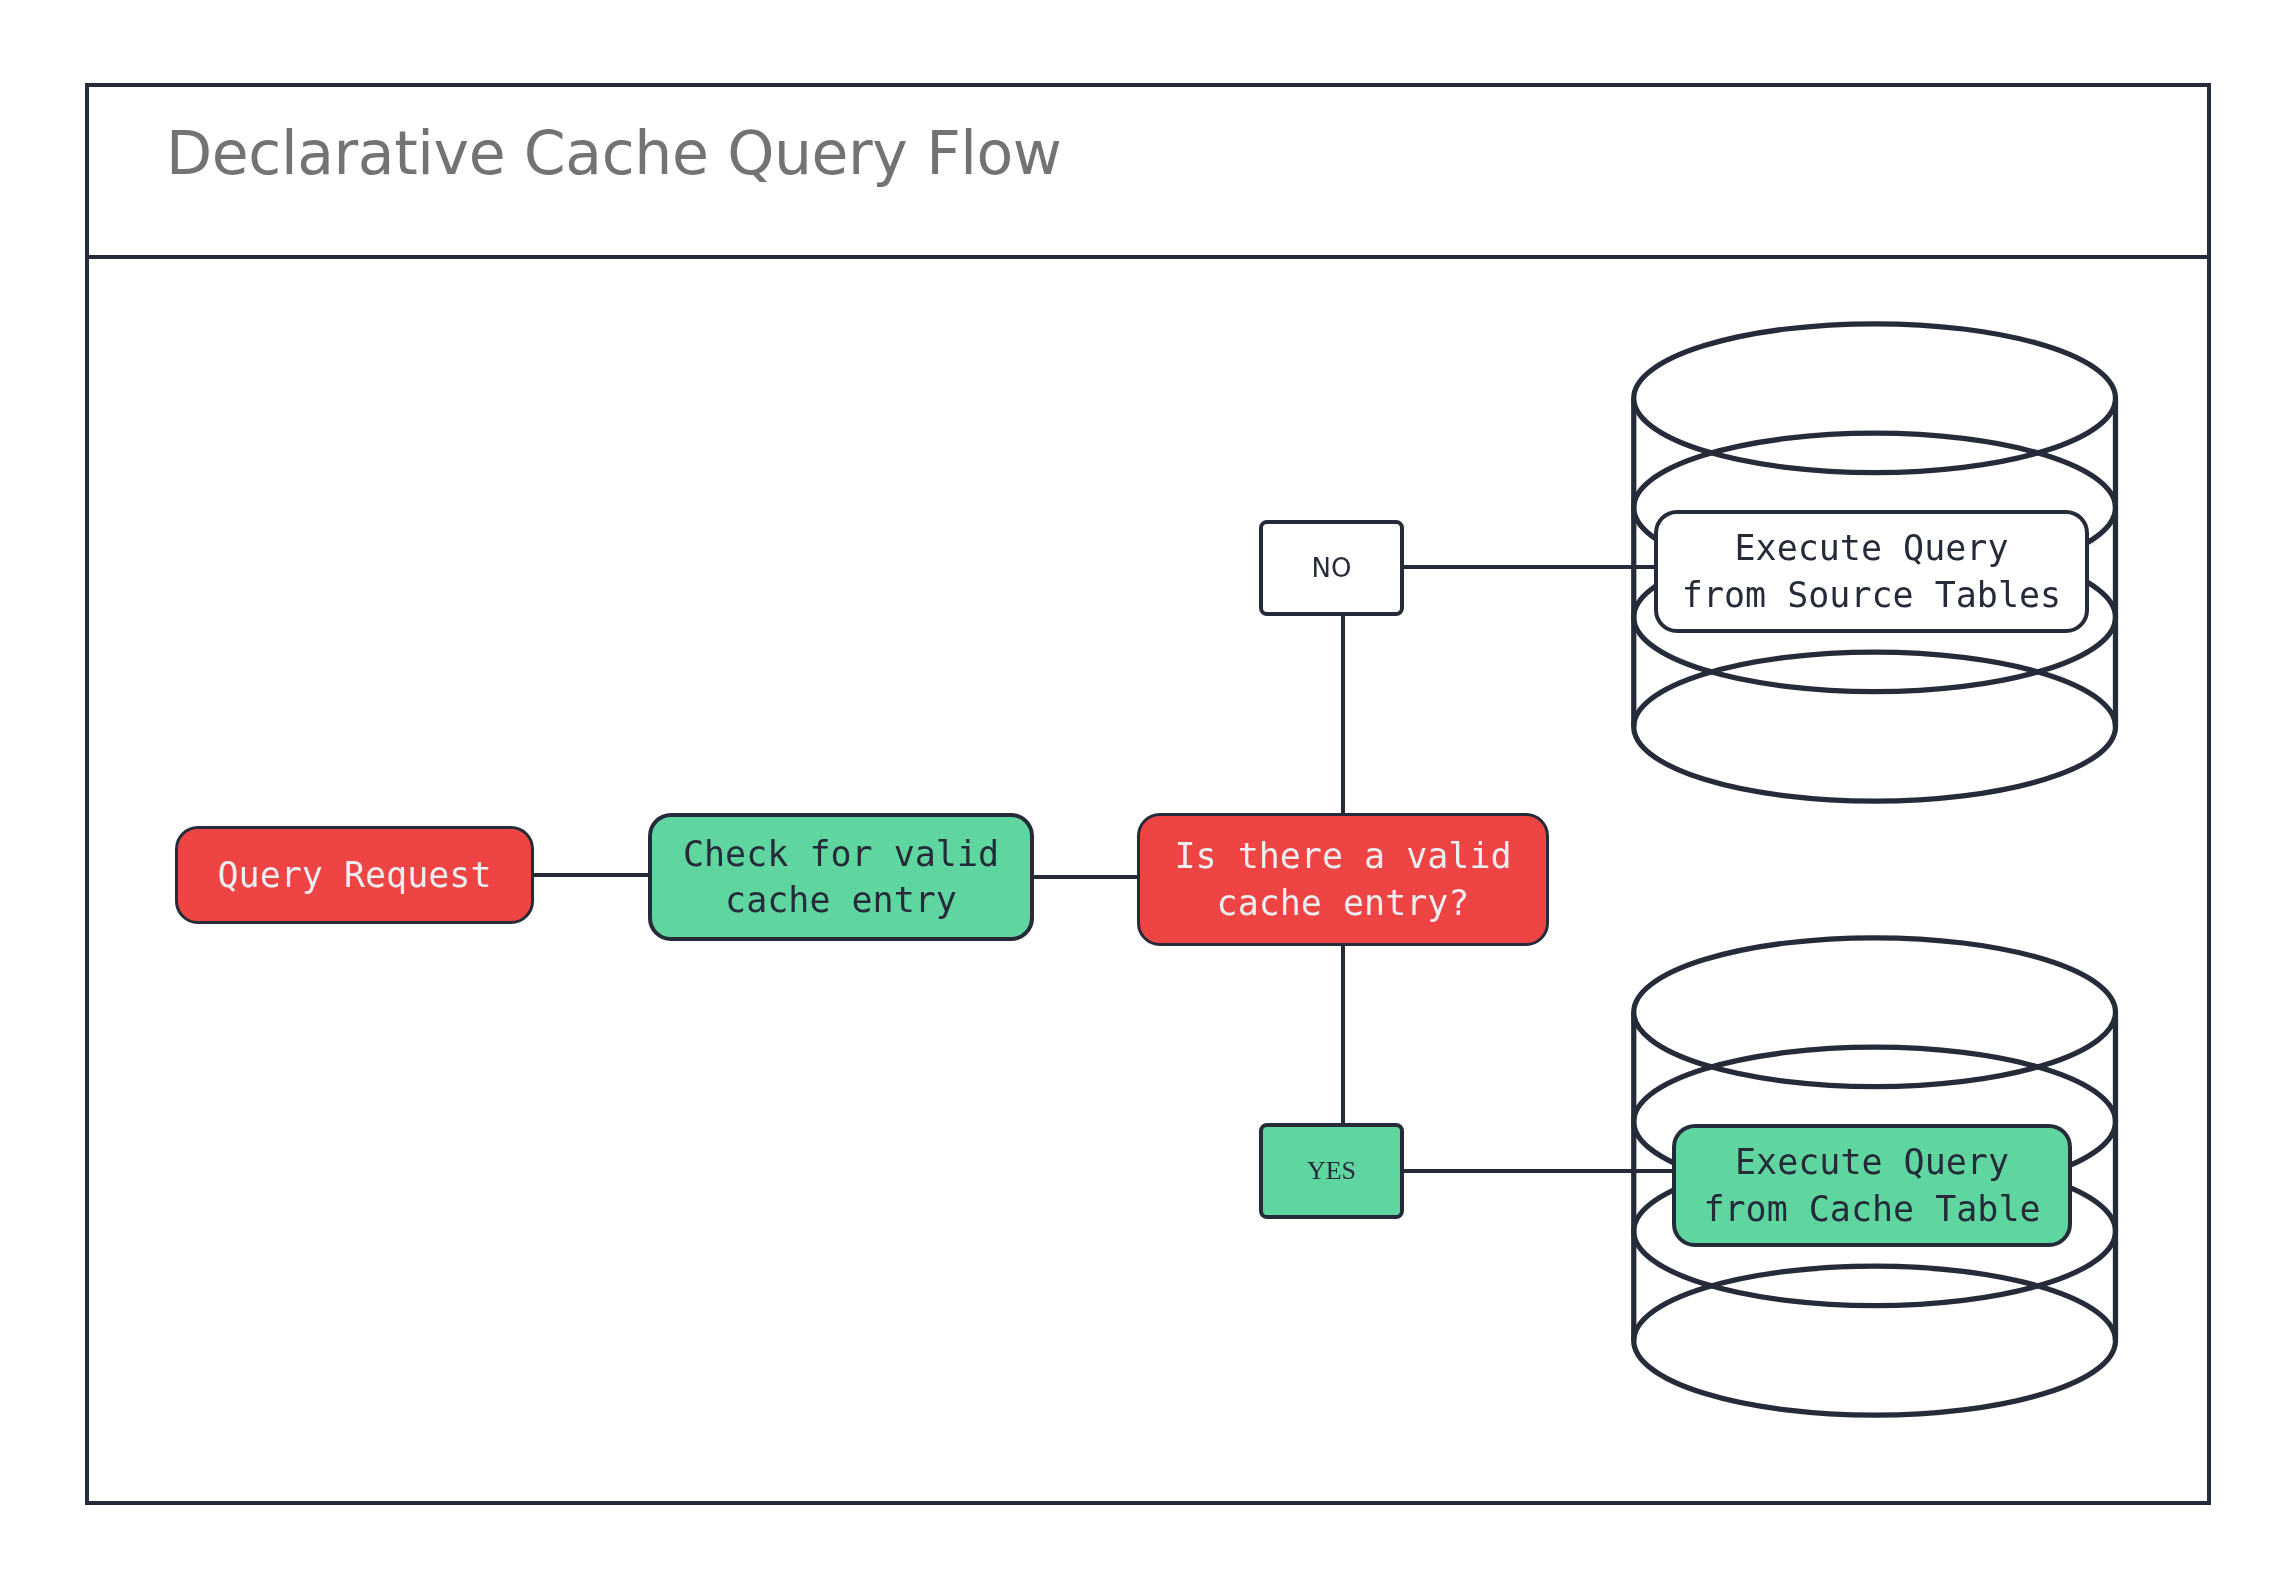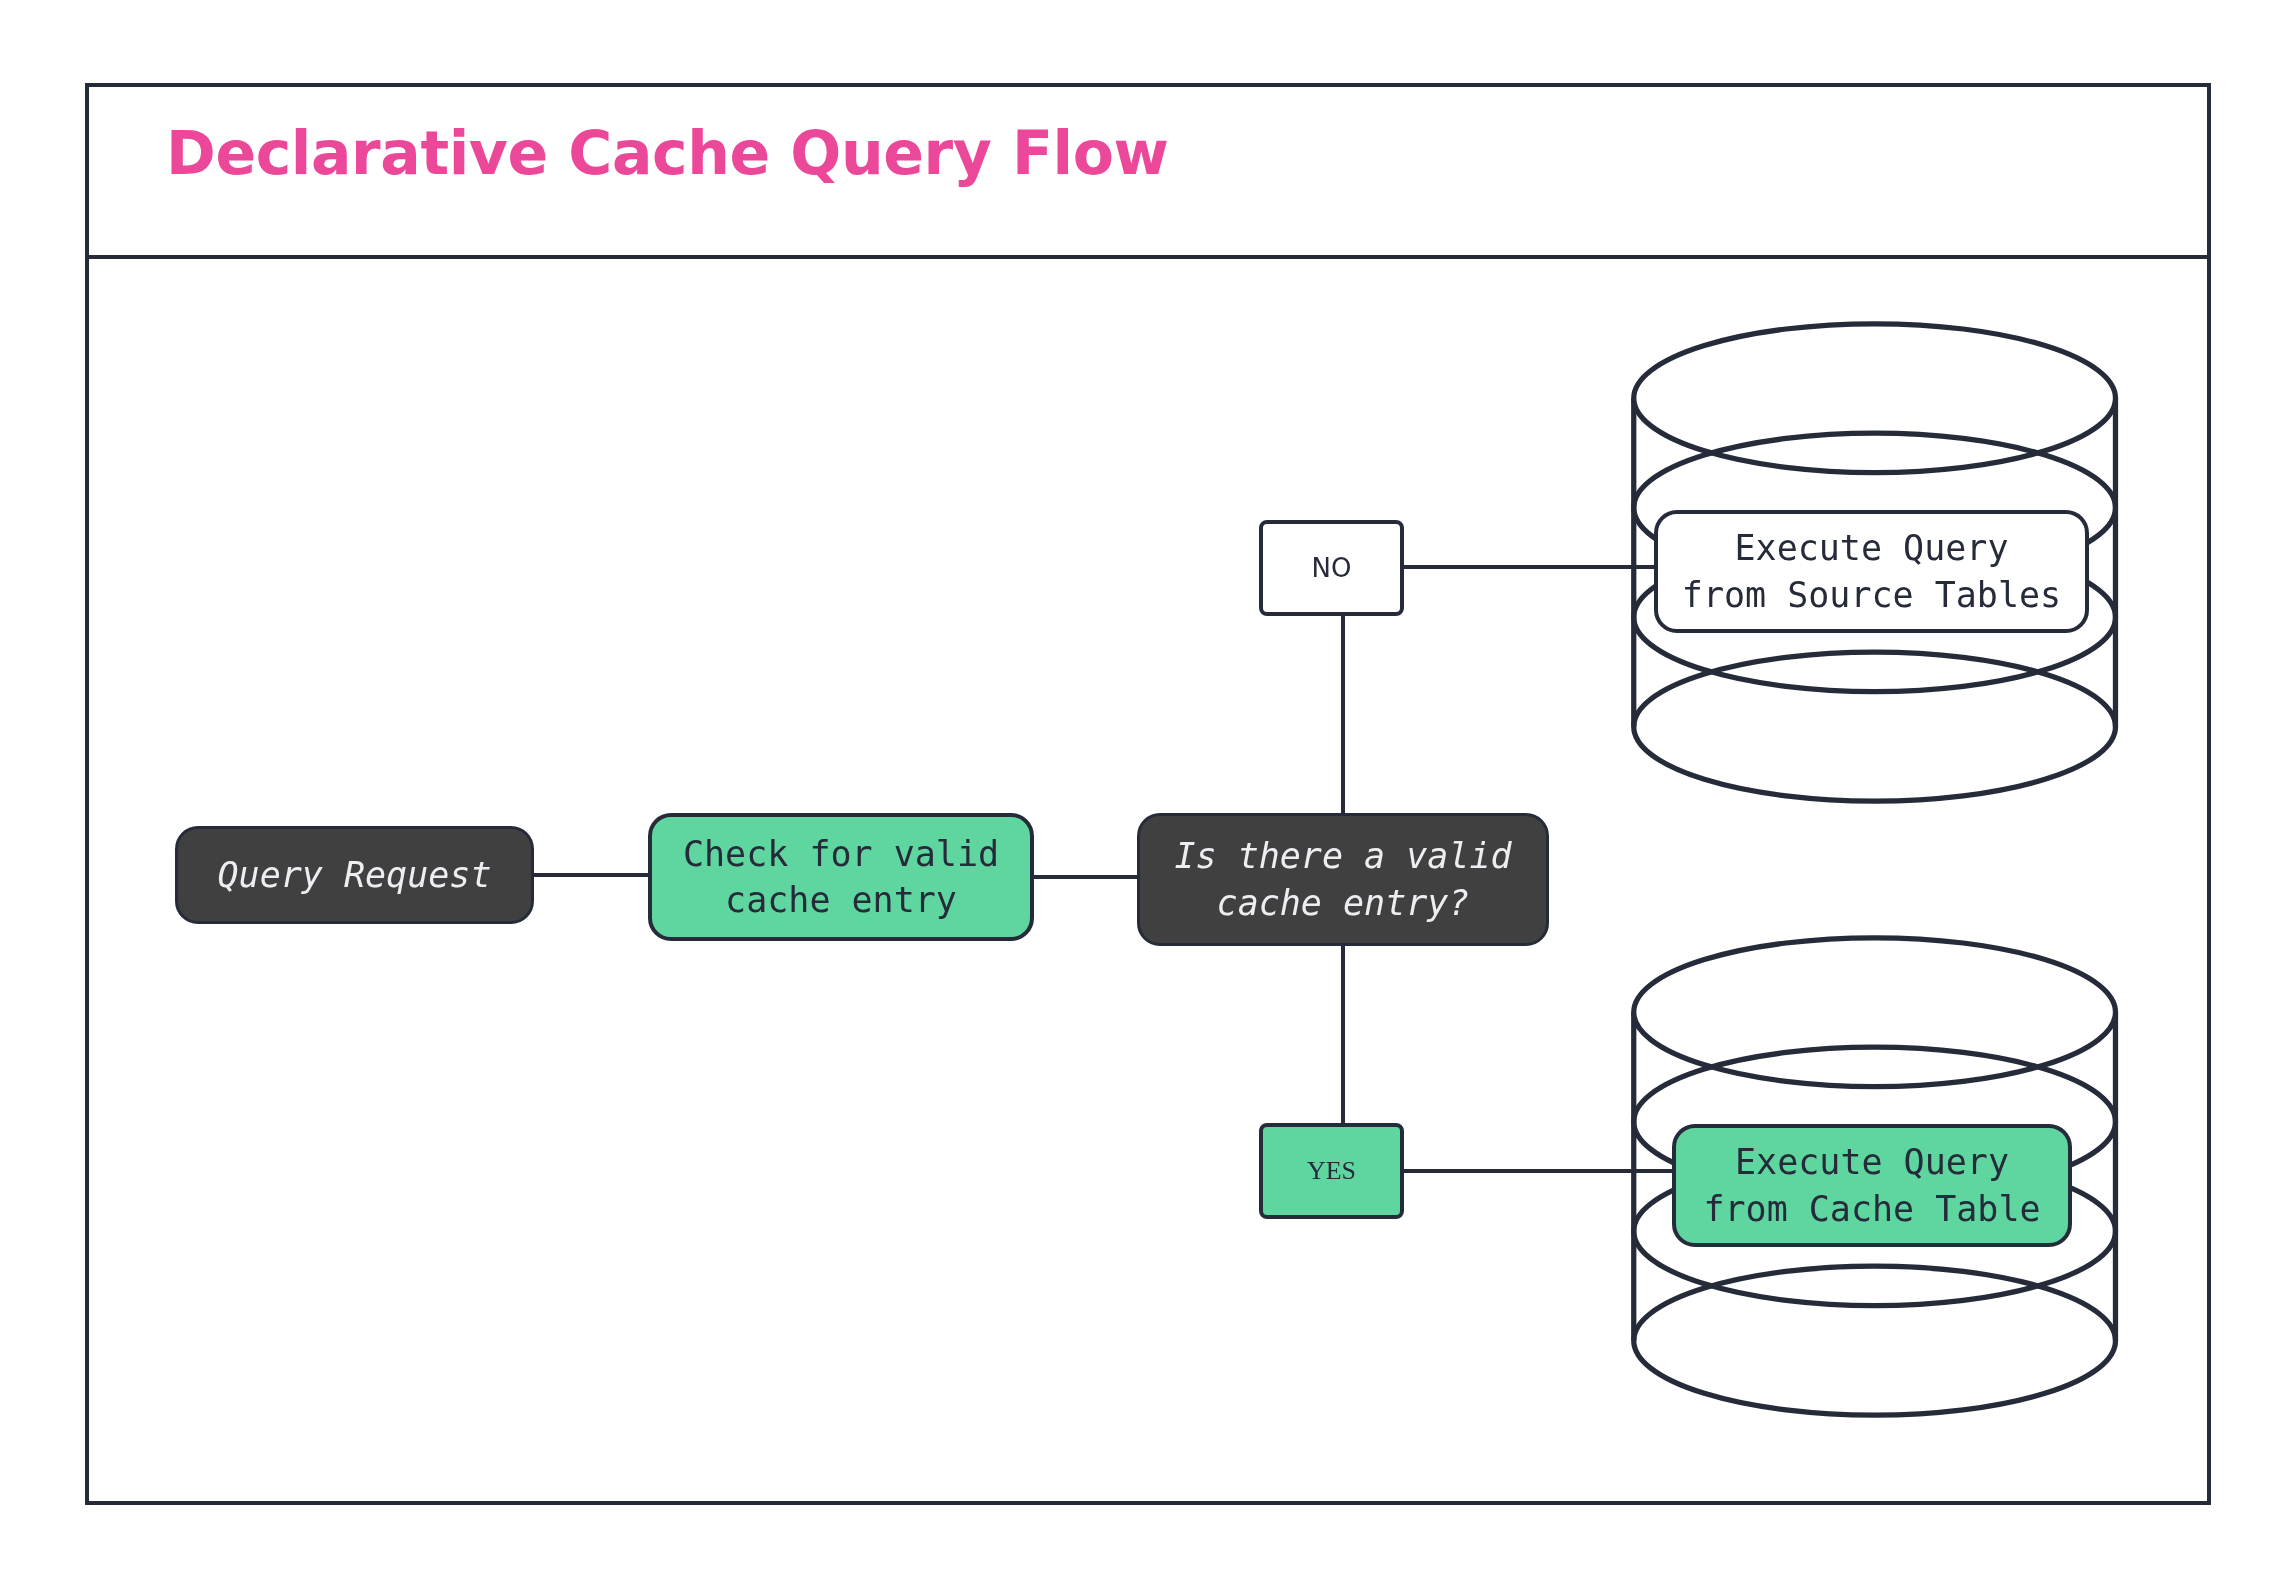--- a/index.html
+++ b/index.html
@@ -40,22 +40,22 @@
     height: 176px;
     border-bottom: 4.4px solid #262b3a;
     box-sizing: border-box;
   }
   .title {
     position: absolute;
     left: 166px;
     top: 118px;
     font-family: "DejaVu Sans", sans-serif;
     font-size: 60px;
-    font-weight: bold;
-    color: #ec4899;
+    font-weight: normal;
+    color: #737373;
     letter-spacing: -0.4px;
     white-space: nowrap;
   }
 
   
   .edge {
     position: absolute;
     background: #262b3a;
   }
 
@@ -67,24 +67,23 @@
     align-items: center;
     justify-content: center;
     text-align: center;
     font-family: "DejaVu Sans Mono", monospace;
     font-size: 35px;
     line-height: 1.32;
     border-radius: 23px;
     white-space: pre-line;
   }
   .node.dark {
-    background: #404040;
+    background: #ef4444;
     border: 3.5px solid #262b3a;
     color: #eceef2;
-    font-style: italic;
   }
   .node.green {
     background: #5fd6a0;
     border: 4.4px solid #262b3a;
     color: #262b3a;
   }
   .node.white {
     background: #ffffff;
     border: 4.4px solid #262b3a;
     color: #262b3a;

